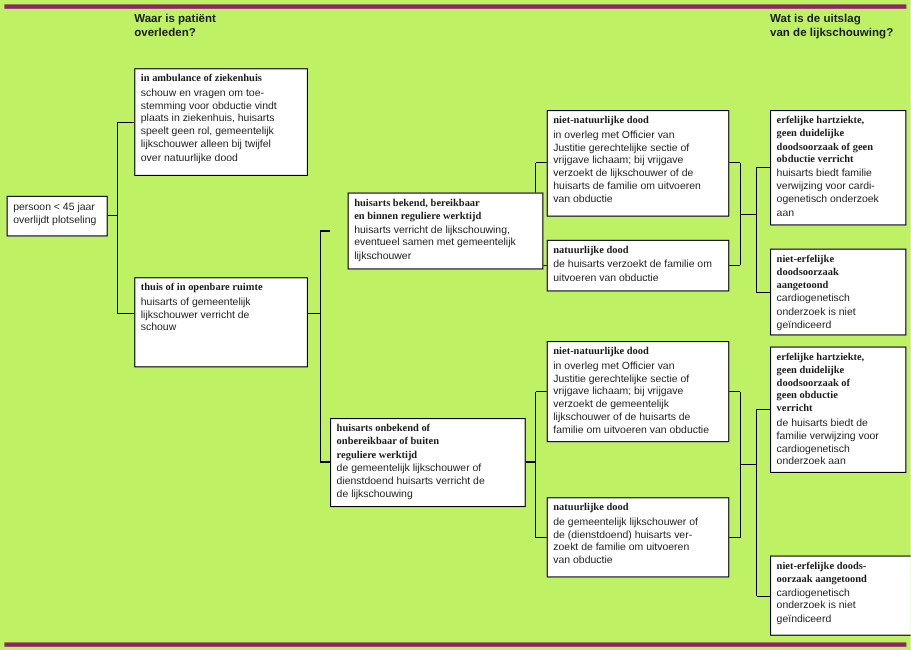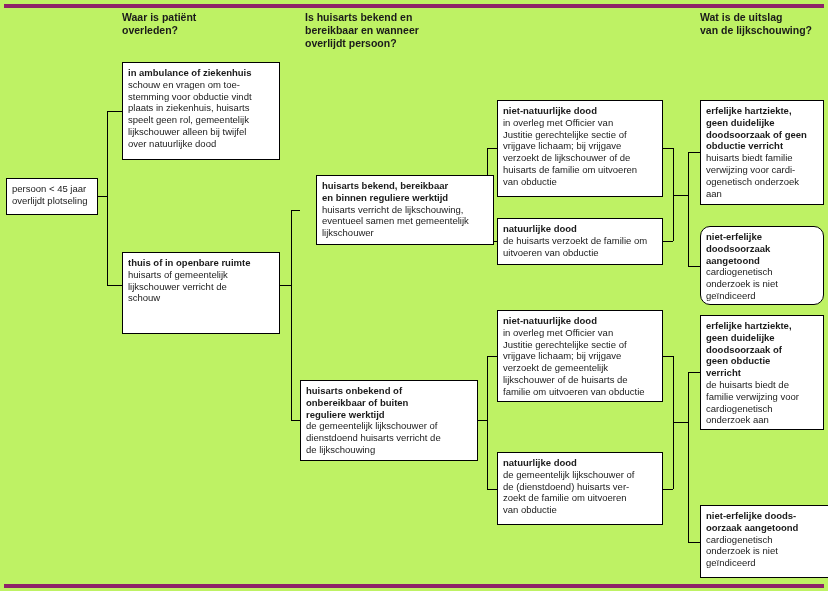--- a/index.html
+++ b/index.html
@@ -10,21 +10,21 @@
   .bar{position:absolute;left:4px;width:820px;height:4px;}
   .hdr{
     position:absolute;font-weight:bold;font-size:10.5px;line-height:13px;
     white-space:pre-line;color:#1a1a1a;
   }
   .box{
     position:absolute;border:1px solid #000;background:#fff;
     padding:4px 5px;font-size:9.5px;line-height:11.8px;
     box-sizing:border-box;color:#1a1a1a;
   }
-  .bt{font-weight:bold;white-space:pre-line;}
+  .bt{font-weight:bold;white-space:pre-line;font-family:Liberation Serif, serif;}
   .bb{white-space:pre-line;}
   svg.wires{position:absolute;left:0;top:0;}
   svg.wires line{stroke:#000;stroke-width:1;shape-rendering:crispEdges;}
 </style>
 </head>
 <body>
 
 <div class="canvas">
 
   <div class="bar" style="top:4px;background:#8E2368;"></div>
@@ -70,23 +70,20 @@
       <line x1="673" y1="356" x2="673" y2="489"></line>
       <line x1="673" y1="422" x2="688" y2="422"></line>
       <line x1="688" y1="372" x2="688" y2="542"></line>
       <line x1="688" y1="372" x2="700" y2="372"></line>
       <line x1="688" y1="542" x2="700" y2="542"></line>
     </g>
   </svg>
 
   <div class="hdr" style="left:122px;top:11px;width:140px;">Waar is patiënt
 overleden?</div>
-  <div class="hdr" style="left:305px;top:11px;width:160px;">Is huisarts bekend en
-bereikbaar en wanneer
-overlijdt persoon?</div>
   <div class="hdr" style="left:700px;top:11px;width:140px;">Wat is de uitslag
 van de lijkschouwing?</div>
 
   <div class="box" style="left:6px;top:178px;width:92px;height:37px;">
     <div class="bb">persoon &lt; 45 jaar
 overlijdt plotseling</div>
   </div>
 
   <div class="box" style="left:122px;top:62px;width:158px;height:98px;">
     <div class="bt">in ambulance of ziekenhuis</div>
@@ -154,21 +151,21 @@
   <div class="box" style="left:700px;top:100px;width:124px;height:105px;">
     <div class="bt">erfelijke hartziekte,
 geen duidelijke
 doodsoorzaak of geen
 obductie verricht</div>
     <div class="bb">huisarts biedt familie
 verwijzing voor cardi-
 ogenetisch onderzoek
 aan</div>
   </div>
-  <div class="box" style="left:700px;top:226px;width:124px;height:79px;border-radius:10px;">
+  <div class="box" style="left:700px;top:226px;width:124px;height:79px;">
     <div class="bt">niet-erfelijke
 doodsoorzaak
 aangetoond</div>
     <div class="bb">cardiogenetisch
 onderzoek is niet
 geïndiceerd</div>
   </div>
   <div class="box" style="left:700px;top:315px;width:124px;height:115px;">
     <div class="bt">erfelijke hartziekte,
 geen duidelijke

